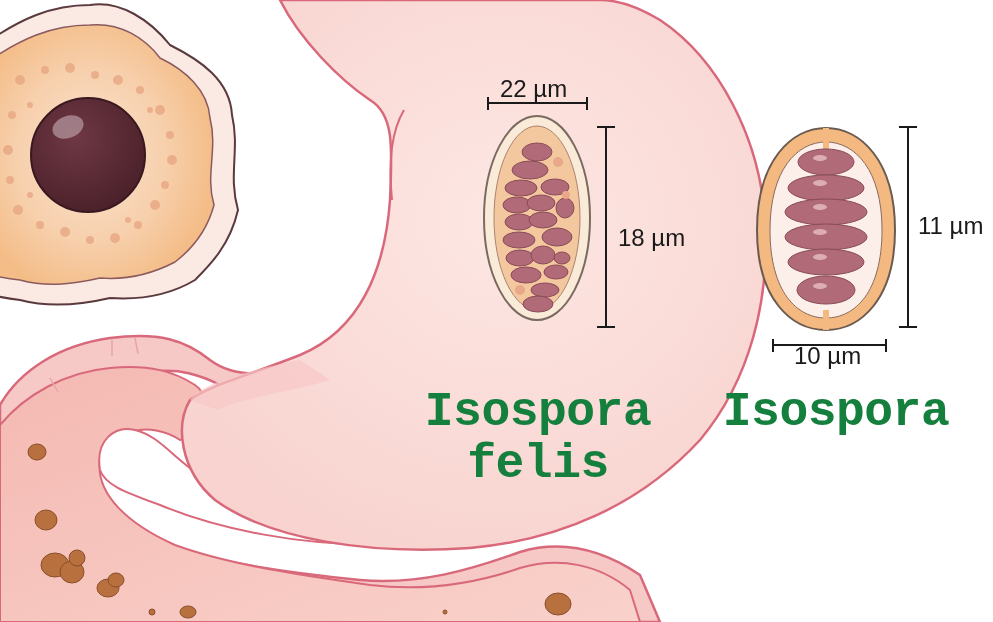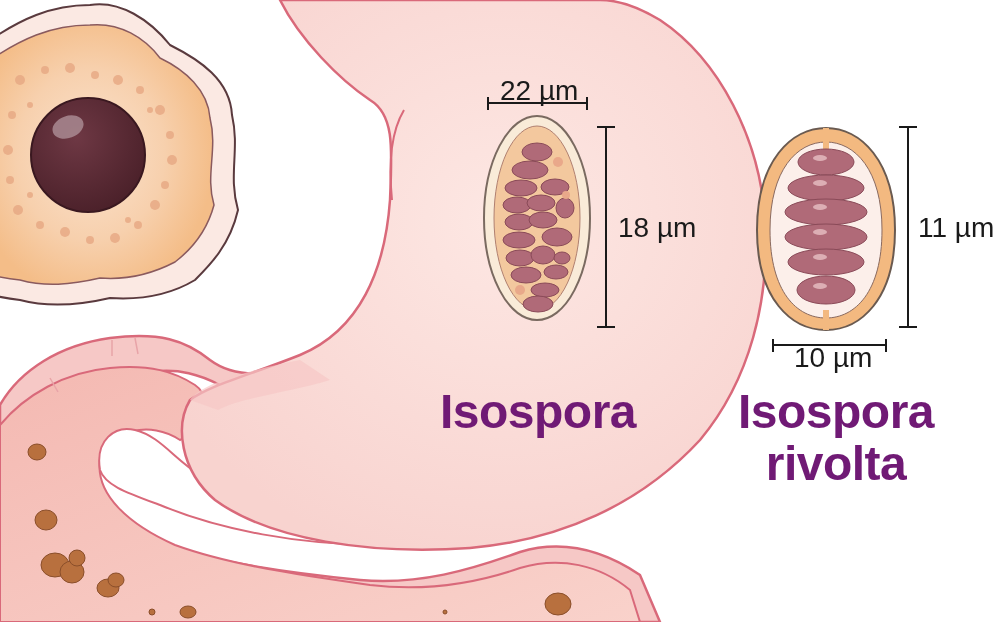--- a/index.html
+++ b/index.html
@@ -1,24 +1,24 @@
 <!DOCTYPE html>
 <html><head>
   <meta charset="utf-8">
   <style>
     html, body { margin: 0; padding: 0; background: #ffffff; }
     body { width: 993px; height: 622px; overflow: hidden; position: relative; font-family: "Liberation Sans", sans-serif; }
     #scene { position: absolute; left: 0; top: 0; width: 993px; height: 622px; }
     .species-label {
-      position: absolute; color: #701a75; font-weight: bold;
-      font-family: Liberation Sans, sans-serif; text-align: center;
+      position: absolute; color: #15803d; font-weight: bold;
+      font-family: Liberation Mono, monospace; text-align: center;
       font-size: 48px; line-height: 52px; letter-spacing: -0.5px;
     }
     .dim-label {
-      position: absolute; color: #1a1a1a; font-size: 28px;
+      position: absolute; color: #1a1a1a; font-size: 24px;
       font-family: "Liberation Sans", sans-serif; white-space: nowrap;
     }
   </style>
 </head>
 <body>
 
 <svg id="scene" width="993" height="622" viewBox="0 0 993 622" xmlns="http://www.w3.org/2000/svg">
   <defs>
     <radialGradient id="stomachGrad" cx="55%" cy="40%" r="65%">
       <stop offset="0%" stop-color="#fde7e3"></stop>
@@ -174,23 +174,23 @@
 
     <path d="M606,127 L606,327 M597,127 L615,127 M597,327 L615,327"></path>
 
     <path d="M908,127 L908,327 M899,127 L917,127 M899,327 L917,327"></path>
 
     <path d="M773,345 L886,345 M773,339 L773,352 M886,339 L886,352"></path>
   </g>
 </svg>
 
 <div class="dim-label" style="left:500px; top:75px;">22 µm</div>
-<div class="dim-label" style="left:618px; top:212px;">18 µm</div>
+<div class="dim-label" style="left:618px; top:224px;">18 µm</div>
 <div class="dim-label" style="left:918px; top:212px;">11 µm</div>
 <div class="dim-label" style="left:794px; top:342px;">10 µm</div>
 
 <div class="species-label" style="left:418px; top:386px; width:240px;">
   <div>Isospora</div>
+  <div>felis</div>
 </div>
 <div class="species-label" style="left:716px; top:386px; width:240px;">
   <div>Isospora</div>
-  <div>rivolta</div>
 </div>
 
 </body></html>

